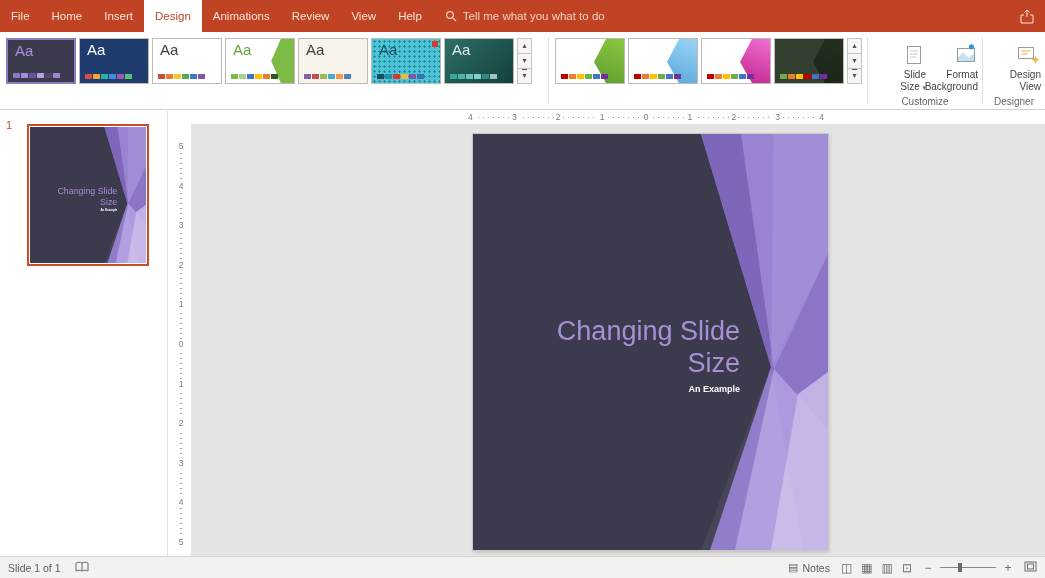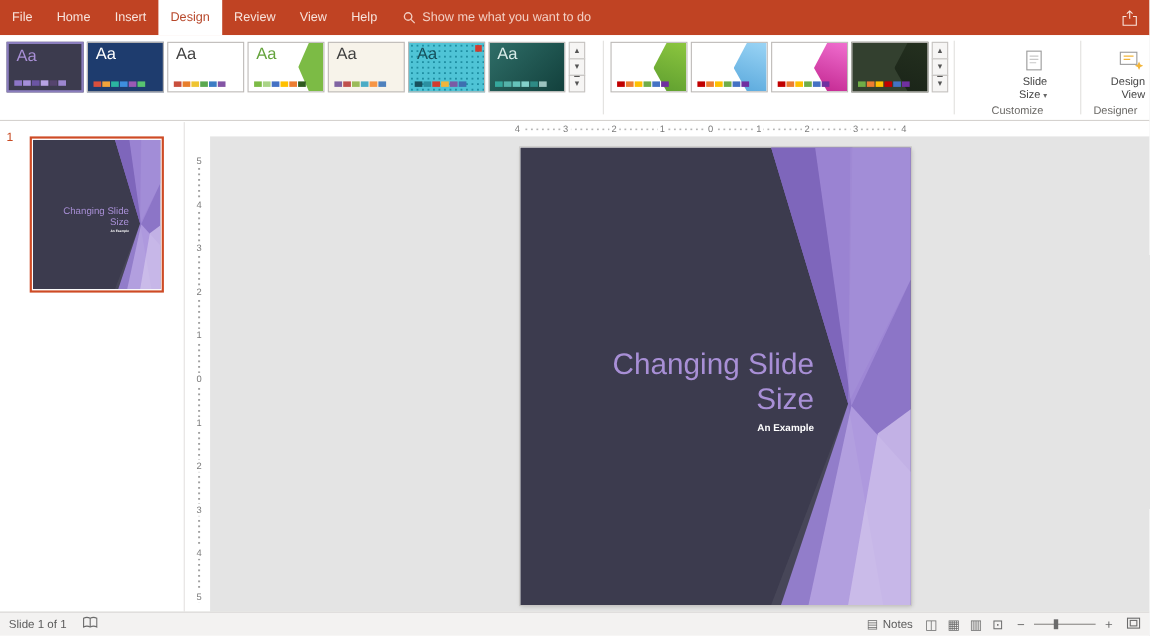--- a/index.html
+++ b/index.html
@@ -98,30 +98,31 @@
 </svg>
 
 <div class="app">
 
   <header class="titlebar">
     <nav class="tabs">
         <div class="rtab">File</div>
         <div class="rtab">Home</div>
         <div class="rtab">Insert</div>
         <div class="rtab active">Design</div>
+        <div class="rtab">Animations</div>
         <div class="rtab">Review</div>
         <div class="rtab">View</div>
         <div class="rtab">Help</div>
       </nav>
     <div class="tellme">
       <svg width="12" height="12" viewBox="0 0 12 12">
         <circle cx="5" cy="5" r="3.4" fill="none" stroke="#F3CFC3" stroke-width="1.2"></circle>
         <path d="M7.6 7.6 L11 11" stroke="#F3CFC3" stroke-width="1.2"></path>
       </svg>
-      <span>Show me what you want to do</span>
+      <span>Tell me what you what to do</span>
     </div>
     <div class="share">
       <svg width="16" height="15" viewBox="0 0 16 15">
         <path d="M8 1 v7" stroke="#F8E4DC" fill="none"></path>
         <path d="M5.4 3.4 L8 1 l2.6 2.4" fill="none" stroke="#F8E4DC"></path>
         <path d="M5 6 h-3 v8 h12 v-8 h-3" fill="none" stroke="#F8E4DC"></path>
       </svg>
     </div>
   </header>
 
@@ -277,20 +278,31 @@
           <svg width="24" height="24" viewBox="0 0 24 24">
             <rect x="5.5" y="3.5" width="13" height="17" fill="#FFFFFF" stroke="#9A9A9A"></rect>
             <path d="M8 8 h8 M8 11 h8 M8 14 h6" stroke="#C8C8C8" fill="none"></path>
           </svg>
         </span>
         <span>Slide</span>
         <span>
           <span>Size</span>
           <span class="caret">▾</span>
         </span>
+      </div>
+      <div class="bigbtn">
+        <span class="bicon">
+          <svg width="24" height="24" viewBox="0 0 24 24">
+            <rect x="3.5" y="5.5" width="17" height="13" fill="#FFFFFF" stroke="#9A9A9A"></rect>
+            <path d="M4 14 l5.5 -4.5 l5 5 l5.5 -4 v7.5 h-16 z" fill="#BFE3F0"></path>
+            <circle cx="17.5" cy="3.8" r="2.6" fill="#2E9BD6"></circle>
+          </svg>
+        </span>
+        <span>Format</span>
+        <span>Background</span>
       </div>
       <div class="glabel">Customize</div>
     </div>
     <div class="vsep"></div>
 
     <div class="group g-designer">
       <div class="bigbtn">
         <span class="bicon">
           <svg width="26" height="24" viewBox="0 0 26 24">
             <rect x="3.5" y="4.5" width="15" height="11" fill="#FFFFFF" stroke="#9A9A9A"></rect>

